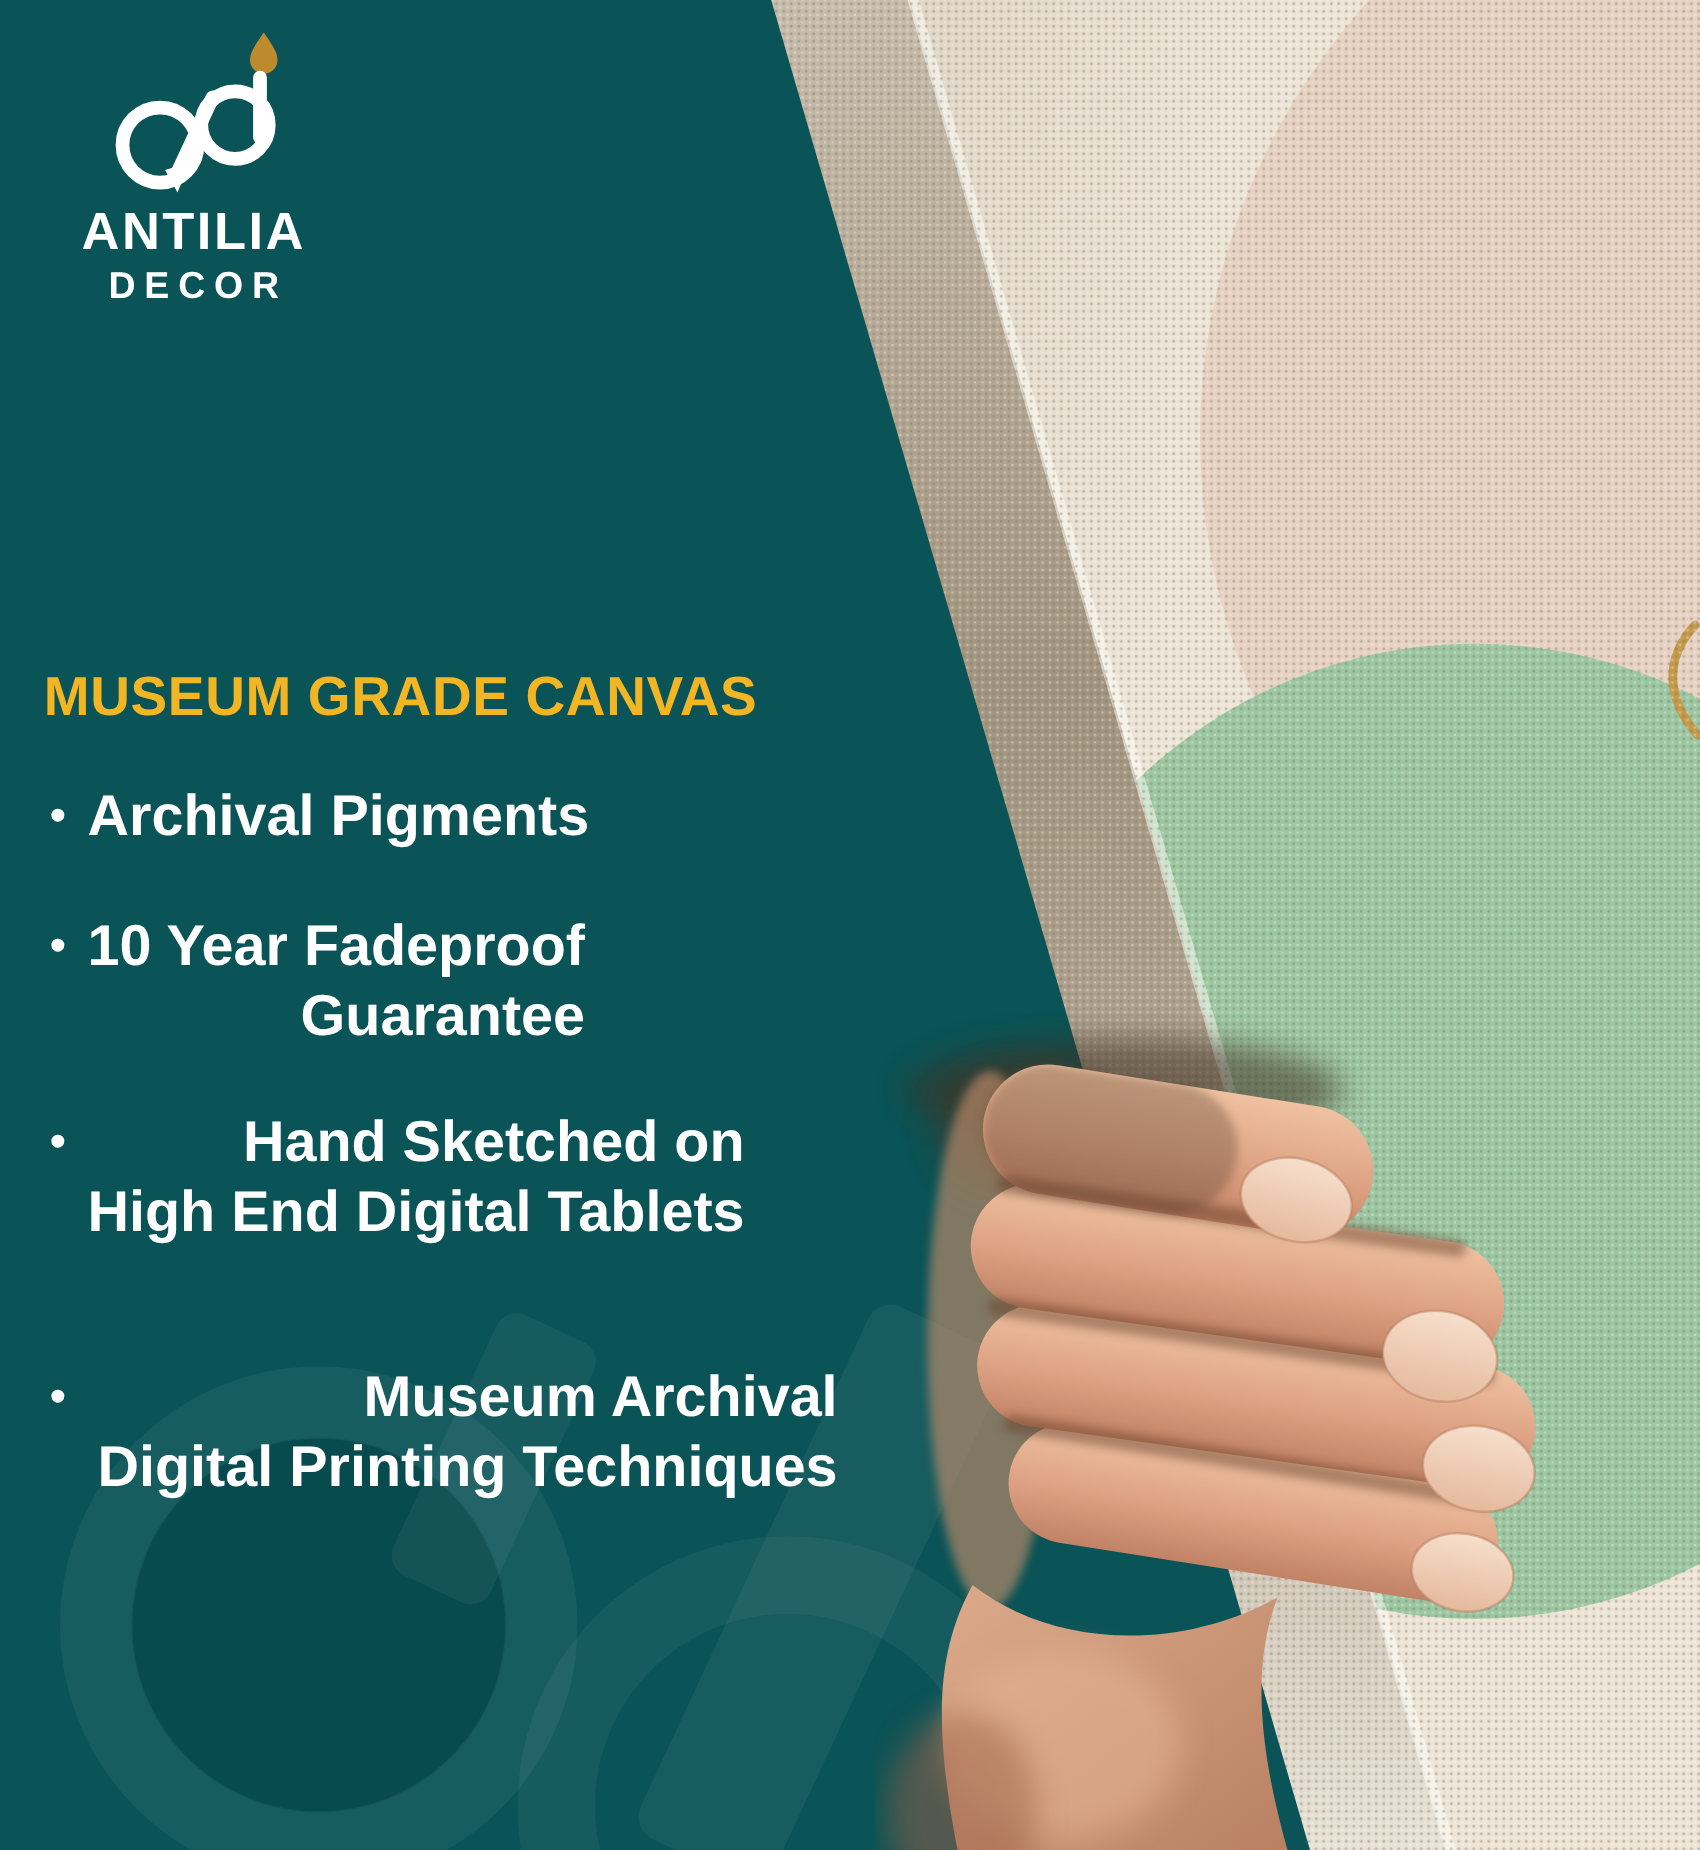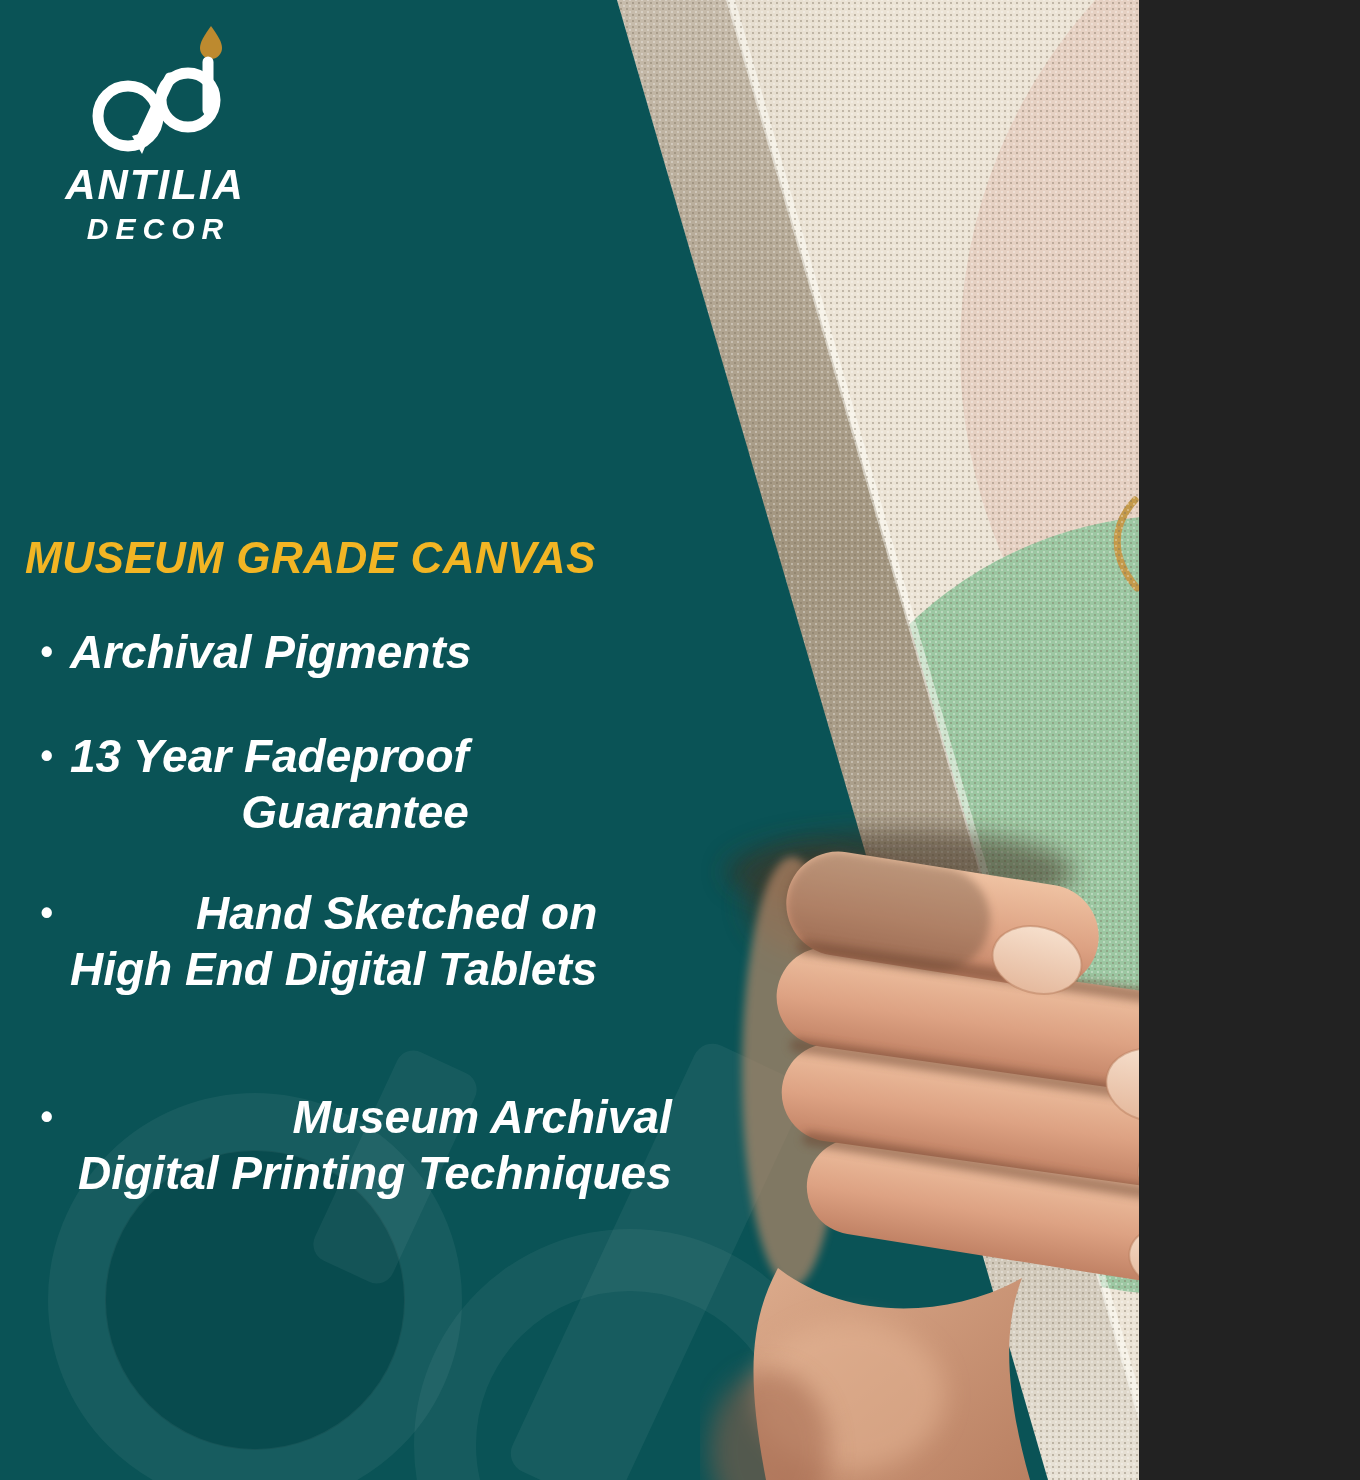--- a/index.html
+++ b/index.html
@@ -1,20 +1,19 @@
 <!DOCTYPE html>
 <html><head>
 <meta charset="utf-8">
 <style>
   html,body{margin:0;padding:0;background:#222;}
   .stage{
-    position:relative;width:1139px;height:1480px;overflow:hidden;
+    position:relative;width:1360px;height:1480px;overflow:hidden;
     font-family:"Liberation Sans","DejaVu Sans",sans-serif;
     background:#000000;
-    font-style:italic;
   }
   .stage *{box-sizing:border-box;}
 
   
   .photo-base{position:absolute;inset:0;background:#ece4d6;}
   .art-blush{position:absolute;left:960px;top:-170px;width:1040px;height:1040px;border-radius:50%;
     background:#e5cebf;opacity:.85;}
   .art-green{position:absolute;left:790px;top:515px;width:780px;height:780px;border-radius:50%;
     background:#9cc7a2;}
   .gold-squiggle{position:absolute;right:-18px;top:492px;width:60px;height:110px;}
@@ -44,21 +43,21 @@
 
   
   .hand{position:absolute;left:700px;top:810px;width:560px;height:670px;}
 
   
   .brand{position:absolute;left:40px;top:22px;width:230px;text-align:center;color:#fff;}
   .brand-mark{width:150px;height:140px;margin:0 auto;display:block;}
   .brand-name{font-size:42px;font-weight:700;letter-spacing:2px;color:#fff;line-height:1;margin-top:2px;}
   .brand-sub{font-size:30px;font-weight:700;letter-spacing:7px;color:#fff;line-height:1;margin-top:8px;padding-left:7px;}
 
-  .headline{position:absolute;left:25px;top:533px;font-size:44px;font-weight:700;
+  .headline{position:absolute;left:35px;top:533px;font-size:44px;font-weight:700;
     letter-spacing:.5px;color:#f2b524;white-space:nowrap;}
 
   .bullet{position:absolute;left:40px;display:flex;color:#ffffff;
     font-size:46px;font-weight:700;line-height:56px;}
   .bullet .marker{width:30px;flex:0 0 30px;font-size:36px;}
   .bullet .lines span{display:block;white-space:nowrap;text-align:right;}
   .b1{top:624px;}
   .b2{top:728px;}
   .b3{top:885px;}
   .b4{top:1089px;}
@@ -160,21 +159,21 @@
 
   <div class="bullet b1">
     <span class="marker">•</span>
     <span class="lines">
         <span>Archival Pigments</span>
       </span>
   </div>
   <div class="bullet b2">
     <span class="marker">•</span>
     <span class="lines">
-      <span>13 Year Fadeproof</span>
+      <span>10 Year Fadeproof</span>
       <span>Guarantee</span>
     </span>
   </div>
   <div class="bullet b3">
     <span class="marker">•</span>
     <span class="lines">
       <span>Hand Sketched on</span>
       <span>High End Digital Tablets</span>
     </span>
   </div>

